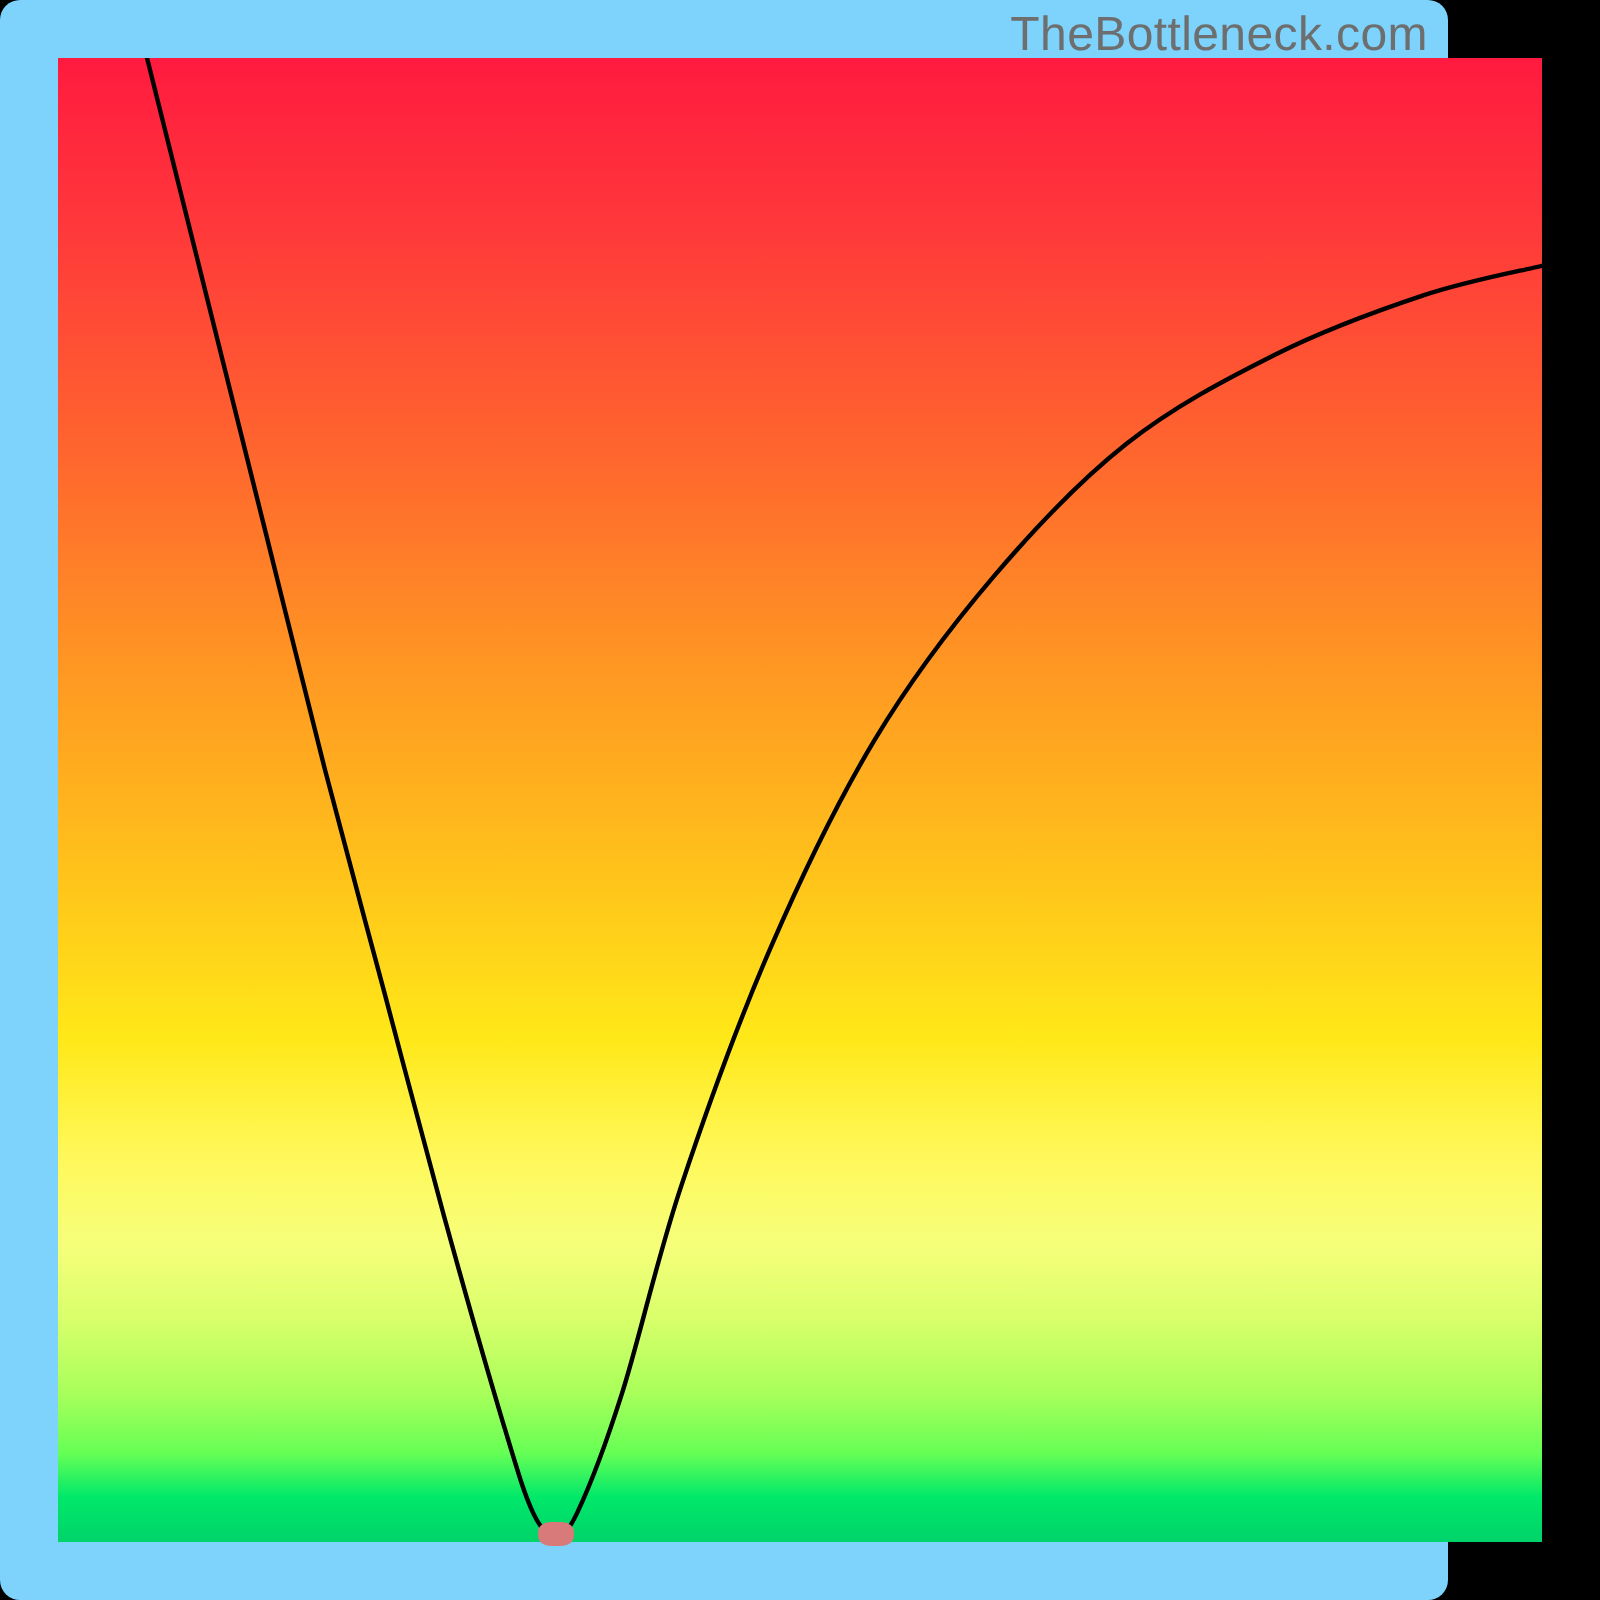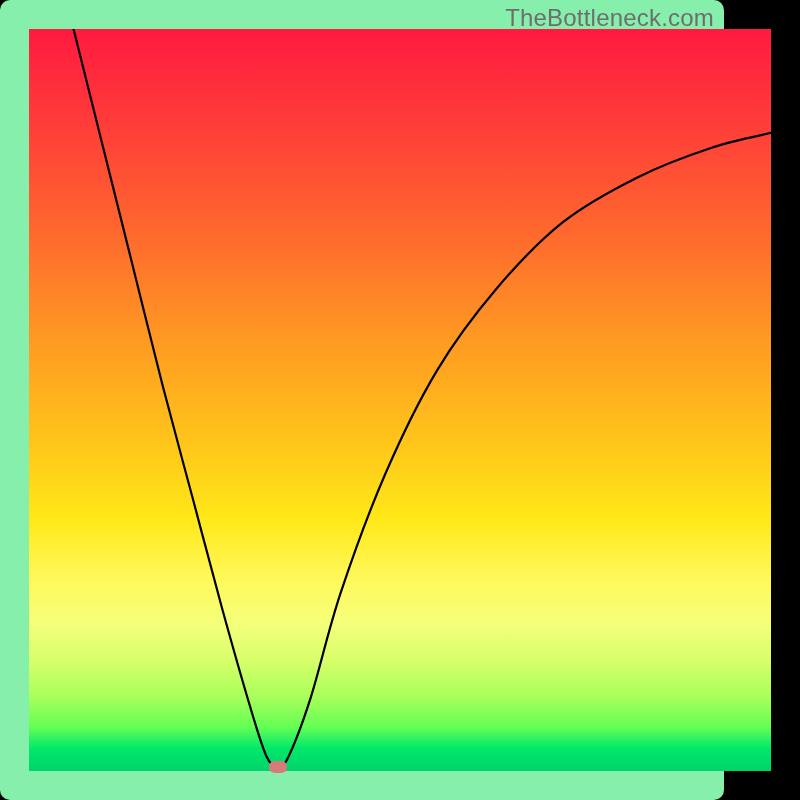--- a/index.html
+++ b/index.html
@@ -9,21 +9,21 @@
     height: 800px;
     background: #000;
     overflow: hidden;
   }
   .frame {
     position: absolute;
     left: 0;
     top: 0;
     width: 724px;
     height: 800px;
-    background: #86efac;
+    background: #7dd3fc;
     border-radius: 10px;
   }
   .watermark {
     position: absolute;
     top: 4px;
     right: 10px;
     font-family: Arial, Helvetica, sans-serif;
     font-size: 24px;
     font-weight: 500;
     color: #6e6e6e;

